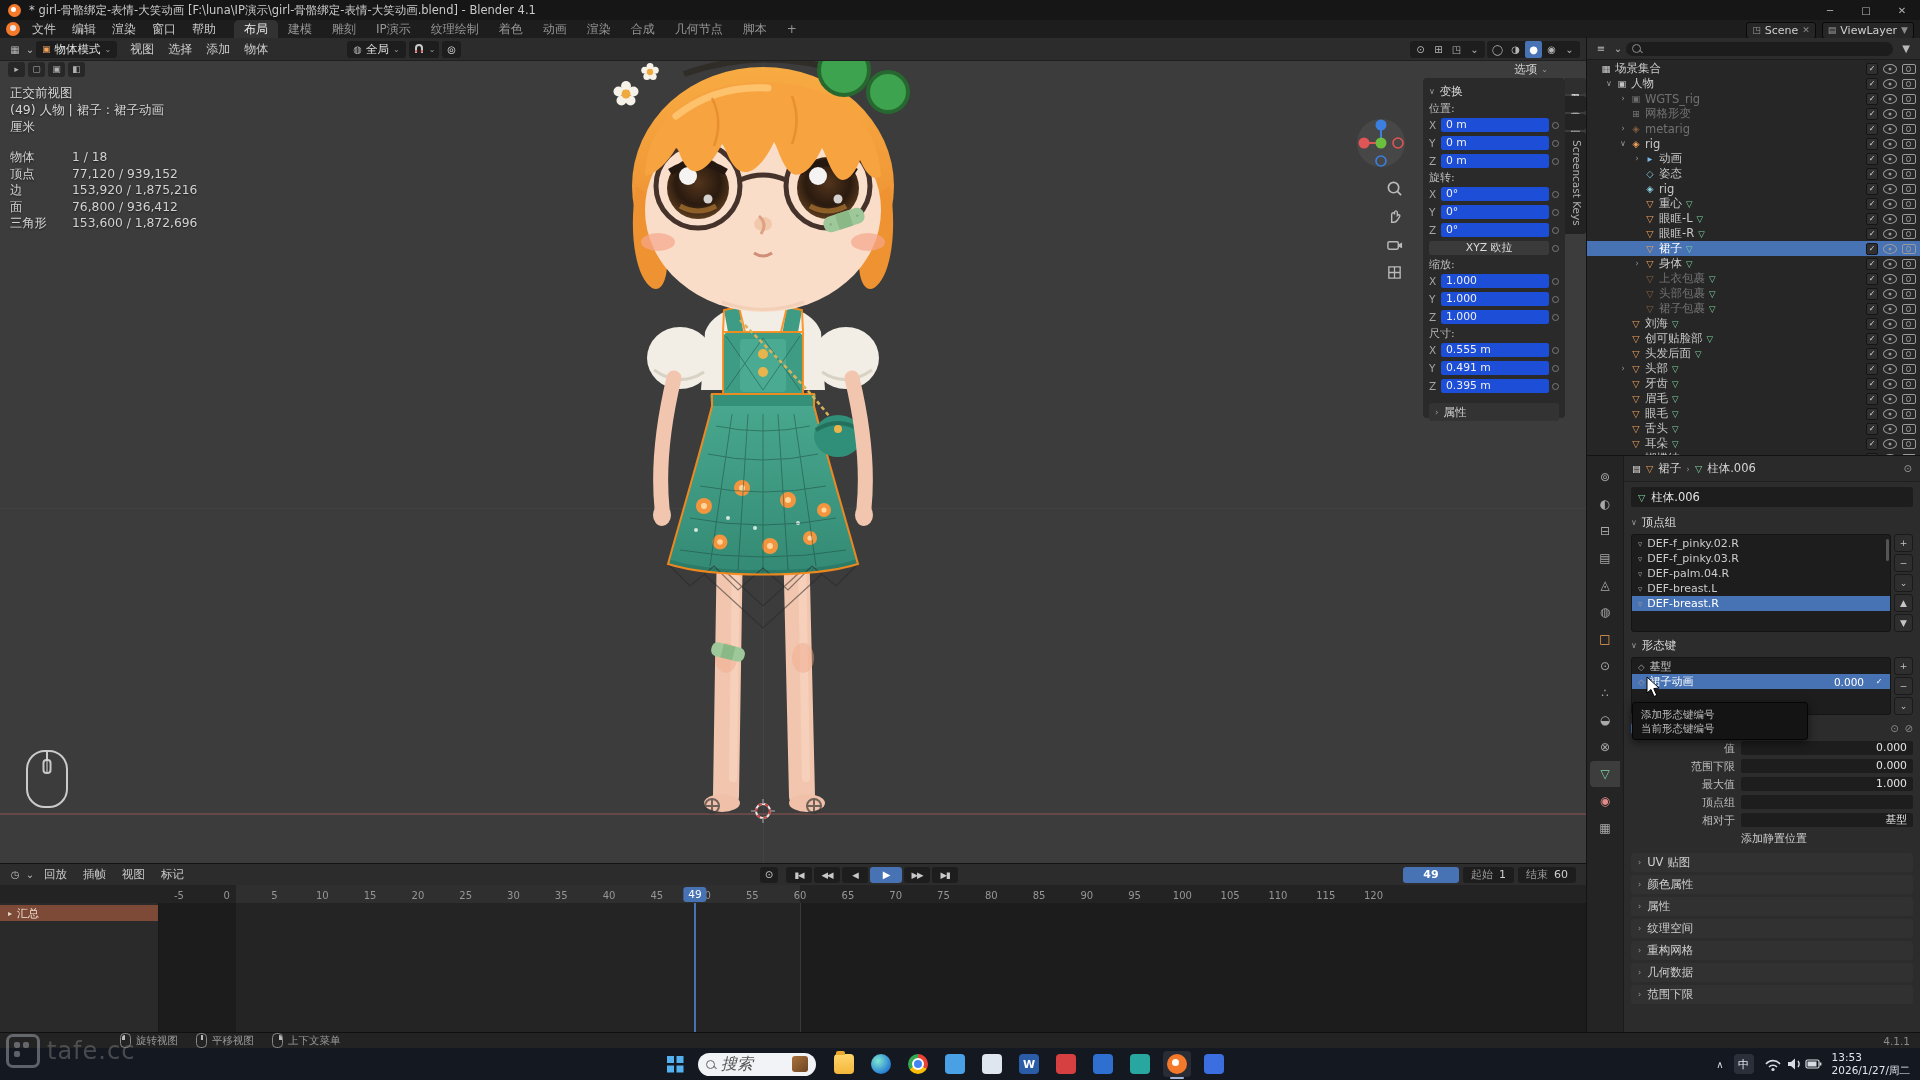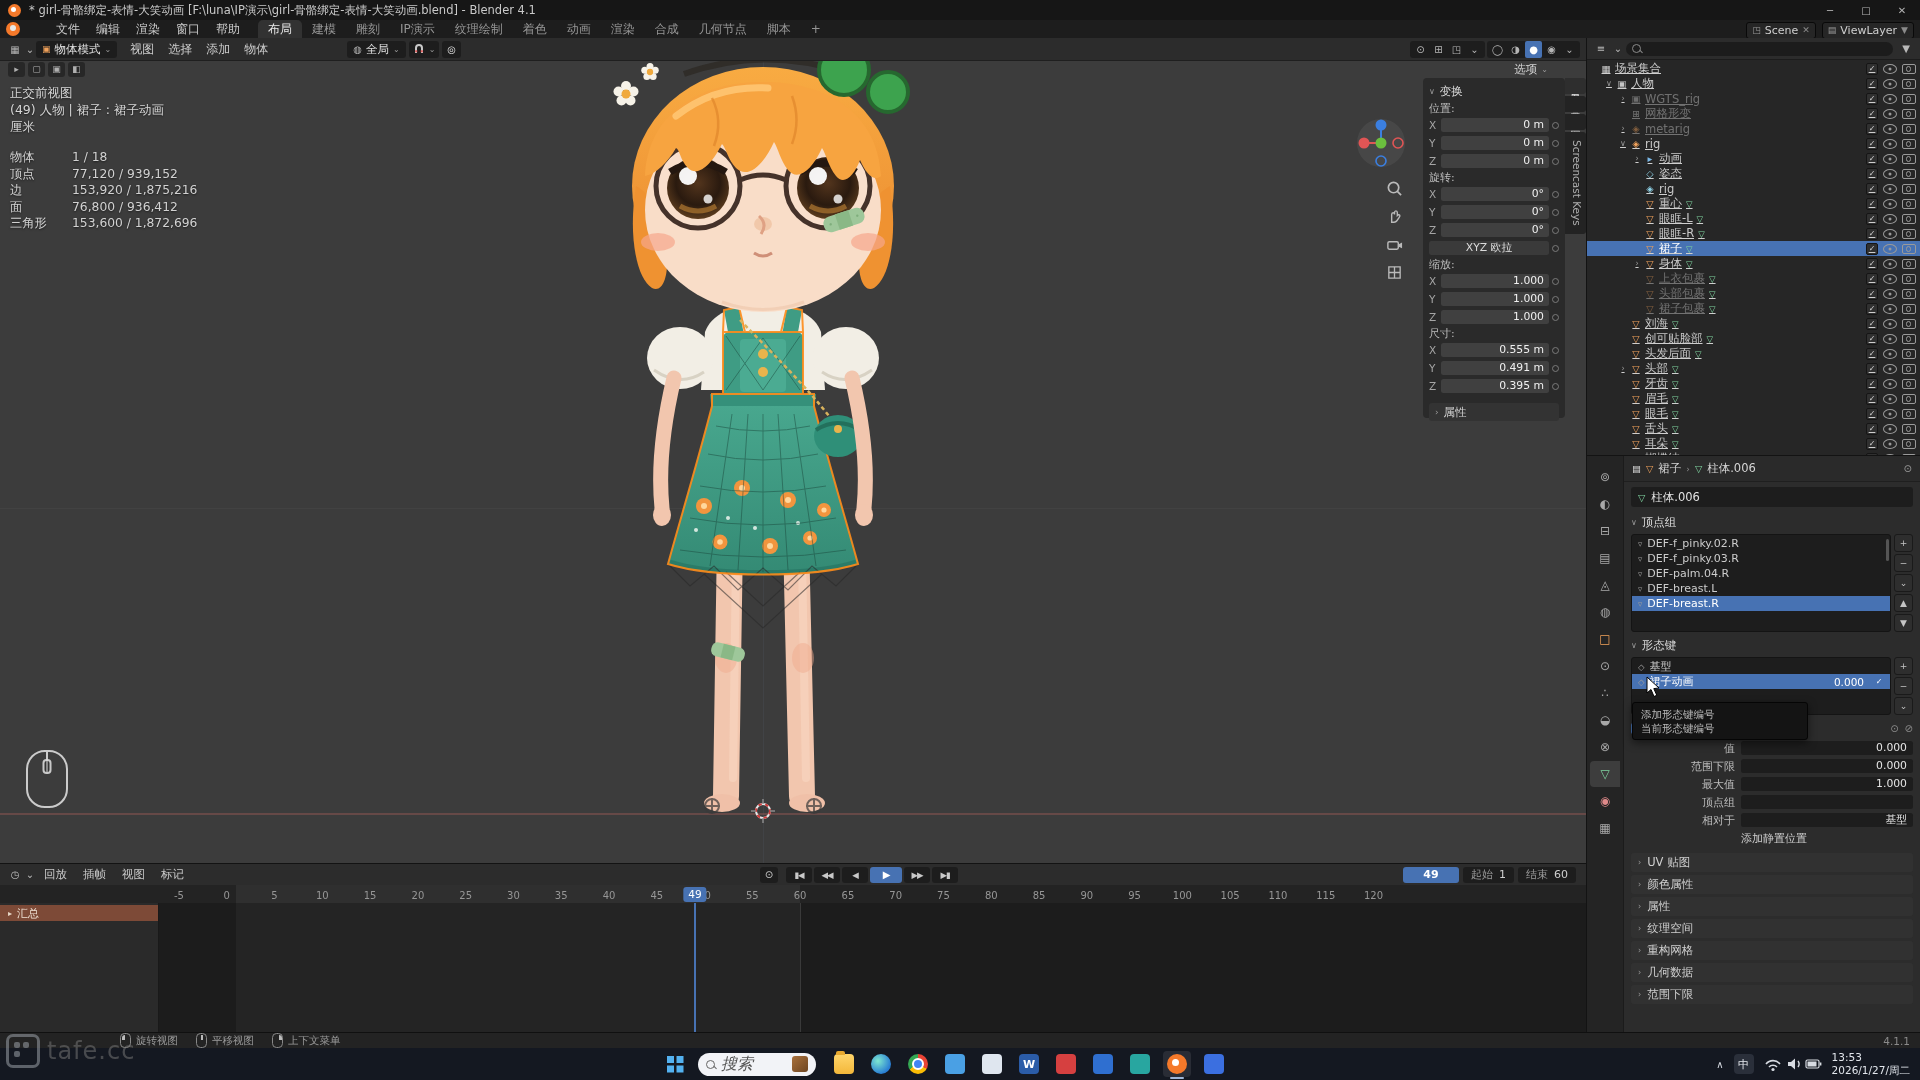--- a/index.html
+++ b/index.html
@@ -12,21 +12,21 @@
   .blogo{width:13px;height:13px;border-radius:50%;background:#f5792a;position:relative;flex:0 0 auto;}
   .blogo::after{content:"";position:absolute;left:3px;top:3px;width:5px;height:5px;border-radius:50%;background:#fff;}
   #titlebar .title{font-size:11.5px;color:#c9c9c9;white-space:nowrap;}
   .wctrl{position:absolute;right:0;top:0;height:20px;display:flex;}
   .wctrl span{width:36px;height:20px;display:flex;align-items:center;justify-content:center;color:#b5b5b5;font-size:10px;}
 
   
   #topbar{position:absolute;left:0;top:20px;width:100%;height:18px;background:#1d1d1d;display:flex;align-items:center;box-sizing:border-box;padding-left:6px;}
   .blogo2{width:14px;height:14px;border-radius:50%;background:#f5792a;position:relative;margin-right:4px;}
   .blogo2::after{content:"";position:absolute;left:4px;top:3px;width:6px;height:6px;border-radius:50%;background:#e8e8e8;}
-  .menu-strip{display:flex;margin-left:24px;}
+  .menu-strip{display:flex;}
   .menu-strip .menu{padding:0 8px;line-height:18px;color:#c9c9c9;font-size:12px;}
   .ws-strip{display:flex;margin-left:10px;}
   .ws-strip .wstab{padding:0 10px;line-height:18px;color:#969696;font-size:12px;border-radius:5px 5px 0 0;white-space:nowrap;}
   .ws-strip .wstab[data-active="true"]{background:#323232;color:#e8e8e8;}
   .tb-right{position:absolute;right:6px;top:1.5px;display:flex;gap:6px;align-items:center;}
   .pill{height:15px;background:#262626;border:1px solid #090909;border-radius:3px;display:flex;align-items:center;gap:4px;padding:0 5px;font-size:11px;color:#cfcfcf;}
   .pill .pic{color:#9a9a9a;font-size:9px;}
   .pill .px{color:#8a8a8a;font-size:9px;}
 
   
@@ -60,21 +60,21 @@
 
   
   .npanel{position:absolute;right:21px;top:18px;width:142px;height:340px;background:rgba(41,41,41,.97);border-radius:4px;padding:4px 6px;box-sizing:border-box;z-index:12;}
   .np-title{display:flex;align-items:center;gap:5px;height:19px;color:#dedede;font-size:11.5px;}
   .np-title .chev{font-size:8px;color:#9a9a9a;}
   .np-row{display:flex;align-items:center;height:18px;}
   .np-row[data-t="label"]{height:15px;}
   .np-lbl{display:none;font-size:11px;color:#bdbdbd;}
   .np-row[data-t="label"] .np-lbl{display:block;}
   .np-axis{width:12px;font-size:10.5px;color:#a5a5a5;}
-  .np-field{flex:1;height:14px;background:#404040;border-radius:2.5px;font-size:10.8px;color:#f0f0f0;text-align:right;padding:0 5px;line-height:14px;}
+  .np-field{flex:1;height:14px;background:#1d4ed8;border-radius:2.5px;font-size:10.8px;color:#f0f0f0;padding:0 5px;line-height:14px;}
   .np-dot{width:10px;display:flex;justify-content:flex-end;}
   .np-dot::after{content:"";width:5px;height:5px;border:1px solid #7a7a7a;border-radius:50%;}
   .np-row[data-t="drop"] .np-field{background:#3a3a3a;text-align:center;color:#dcdcdc;}
   .np-footer{margin-top:8px;height:18px;background:#333;border-radius:3px;display:flex;align-items:center;gap:5px;padding:0 6px;color:#cfcfcf;font-size:11.5px;}
   .np-footer .chev{font-size:9px;color:#9a9a9a;}
 
   
   .ntabs{position:absolute;right:0;top:18px;width:21px;display:flex;flex-direction:column;gap:2px;z-index:11;}
   .ntab{writing-mode:vertical-rl;font-size:10.5px;color:#b0b0b0;background:#232323;padding:8px 3px;border-radius:0 3px 3px 0;white-space:nowrap;}
   .ntab[data-active="true"]{background:#2e2e2e;color:#e5e5e5;}
@@ -89,21 +89,21 @@
   .sc-mouse::before{content:"";position:absolute;left:50%;top:0;height:20px;border-left:2.5px solid rgba(228,228,228,.85);transform:translateX(-50%);}
   .sc-mouse::after{content:"";position:absolute;left:50%;top:7px;width:5px;height:11px;border:2.5px solid rgba(228,228,228,.85);border-radius:4px;transform:translateX(-50%);background:rgba(40,40,40,.4);}
 
   
   #outliner{position:absolute;left:1587px;top:38px;width:333px;height:417px;background:#262626;overflow:hidden;}
   .ol-header{height:21px;background:#2c2c2c;border-bottom:1px solid #1c1c1c;display:flex;align-items:center;gap:4px;padding:0 5px;}
   .ol-search{flex:1;height:14px;background:#1c1c1c;border-radius:7px;display:flex;align-items:center;padding:0 6px;gap:4px;}
   .mag{width:7px;height:7px;border:1.4px solid #8a8a8a;border-radius:50%;position:relative;flex:0 0 auto;}
   .mag::after{content:"";position:absolute;left:6px;top:6px;width:4px;height:1.4px;background:#8a8a8a;transform:rotate(45deg);}
   .ol-search input{background:transparent;border:none;outline:none;color:#ccc;font-size:10px;width:100%;}
-  .ol-rows{padding-top:1px;text-decoration:underline;}
+  .ol-rows{padding-top:1px;}
   .ol-row{display:flex;align-items:center;height:15px;font-size:11.5px;color:#c9c9c9;position:relative;padding-right:4px;}
   .ol-row[data-indent="1"]{padding-left:16px;}
   .ol-row[data-indent="2"]{padding-left:30px;}
   .ol-row[data-indent="3"]{padding-left:44px;}
   .ol-row[data-selected="true"]{background:#4772b3;color:#fff;}
   .ol-row[data-dim="true"] .ol-label,.ol-row[data-dim="true"] .ol-icn{opacity:.45;}
   .ol-exp{width:12px;font-size:8px;color:#9a9a9a;text-align:center;flex:0 0 auto;}
   .ol-icn{width:14px;text-align:center;font-size:9.5px;flex:0 0 auto;}
   .ol-row[data-icon="scene"] .ol-icn::before{content:"▦";color:#c8c8c8;}
   .ol-row[data-icon="collection"] .ol-icn::before{content:"▣";color:#c4c4c4;}

